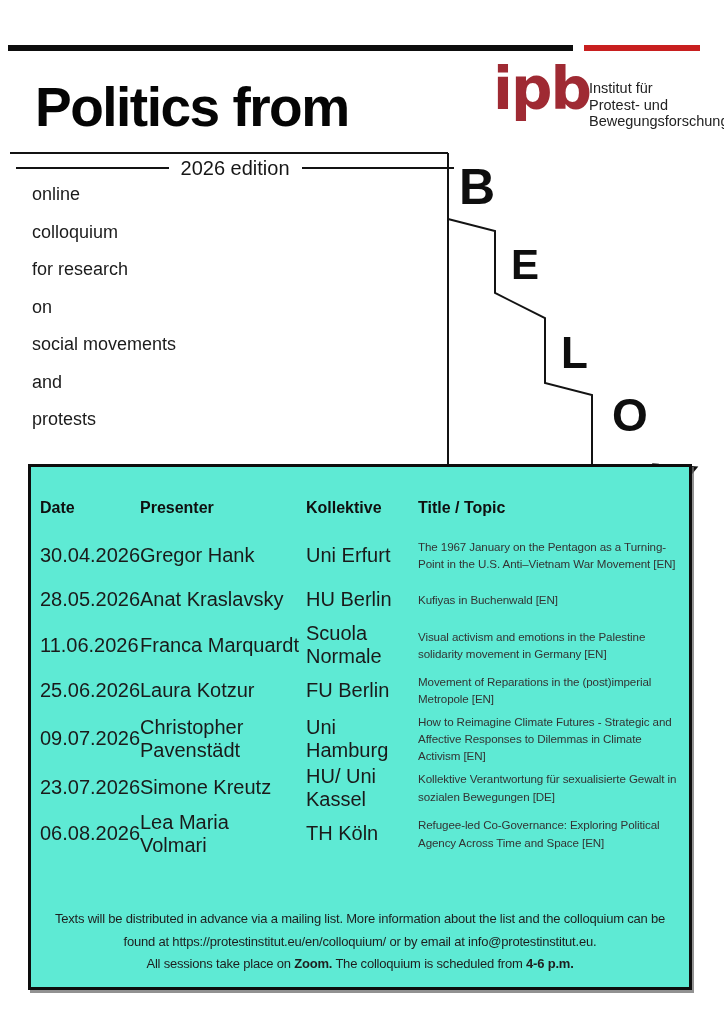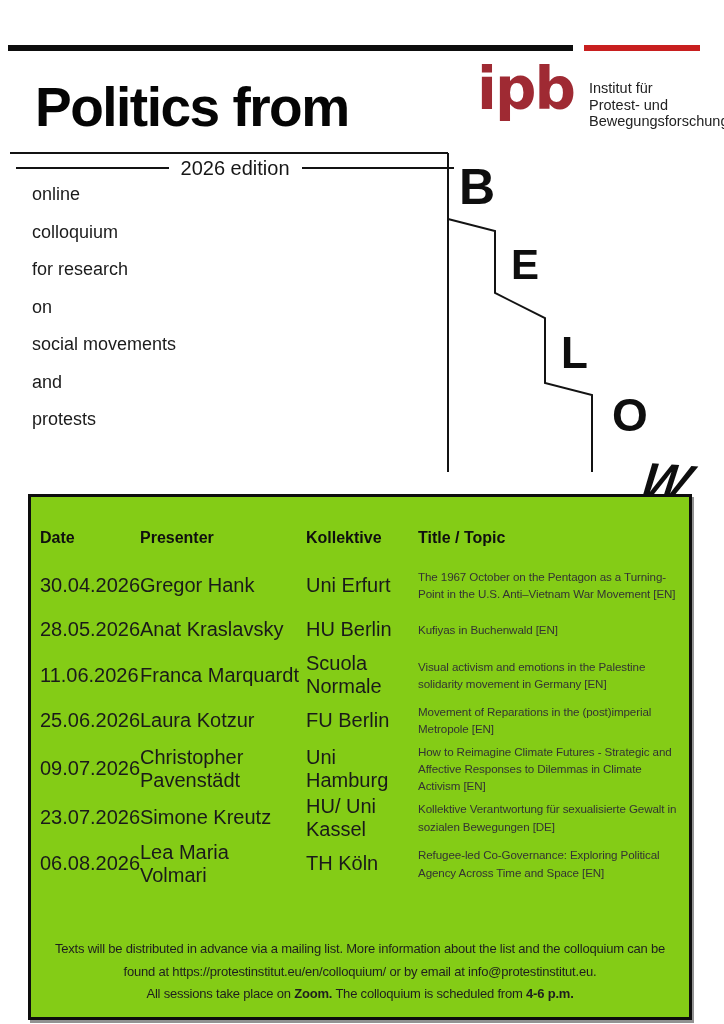--- a/index.html
+++ b/index.html
@@ -16,21 +16,21 @@
   
   .main-title {
     position:absolute; left:35px; top:80px;
     font-size:55px; font-weight:800; letter-spacing:-1.5px; color:#050505;
     font-family:"Liberation Sans", sans-serif; line-height:1;
   }
 
   
   .logo { position:absolute; left:477px; top:64px; width:235px; height:85px; }
   .logo-mark {
-    position:absolute; left:0; top:-4px;
+    position:absolute; left:16px; top:-4px;
     font-family:"DejaVu Sans", sans-serif;
     font-size:58px; font-weight:700; letter-spacing:-2px; color:#9f2a33; line-height:1;
   }
   .logo-org {
     position:absolute; left:112px; top:16px;
     font-size:14.5px; line-height:1.15; color:#222; font-weight:400;
   }
 
   
   .rule-top { position:absolute; left:10px; top:152px; width:438px; height:2px; background:#131313; }
@@ -54,22 +54,22 @@
     font-family:"Liberation Sans", sans-serif;
   }
   .letter-b { left:459px; top:162px; font-size:50px; }
   .letter-e { left:511px; top:244px; font-size:42px; }
   .letter-l { left:561px; top:331px; font-size:44px; }
   .letter-o { left:612px; top:392px; font-size:46px; }
   .letter-w { left:642px; top:457px; font-size:50px; font-style:italic; transform:skewX(-16deg) rotate(4deg); }
 
   
   .schedule-box {
-    position:absolute; left:28px; top:494px; width:664px; height:526px;
-    border:3px solid #0d0d0d; background:#84cc16;
+    position:absolute; left:28px; top:464px; width:664px; height:526px;
+    border:3px solid #0d0d0d; background:#5eead4;
     box-shadow:2px 3px 0 rgba(110,110,110,0.75);
   }
   .tbl { padding:32px 8px 0 9px; }
   .tbl-row {
     display:grid; grid-template-columns:100px 166px 112px 1fr;
     align-items:center;
   }
   .tbl-head { font-weight:700; font-size:16px; color:#0f0f0f; margin-bottom:16px; }
   .tbl-body .tbl-row { min-height:44.5px; }
   .cell { font-size:20px; color:#1a1a1a; padding-right:6px; }
@@ -141,21 +141,21 @@
         <div class="hcell">Kollektive</div>
         <div class="hcell">Title / Topic</div>
       </div>
 
       <div class="tbl-body">
 
         <div class="tbl-row">
           <div class="cell">30.04.2026</div>
           <div class="cell">Gregor Hank</div>
           <div class="cell">Uni Erfurt</div>
-          <div class="cell-topic">The 1967 October on the Pentagon as a Turning-Point in the U.S. Anti–Vietnam War Movement [EN]</div>
+          <div class="cell-topic">The 1967 January on the Pentagon as a Turning-Point in the U.S. Anti–Vietnam War Movement [EN]</div>
         </div>
 
         <div class="tbl-row">
           <div class="cell">28.05.2026</div>
           <div class="cell">Anat Kraslavsky</div>
           <div class="cell">HU Berlin</div>
           <div class="cell-topic">Kufiyas in Buchenwald [EN]</div>
         </div>
 
         <div class="tbl-row">

